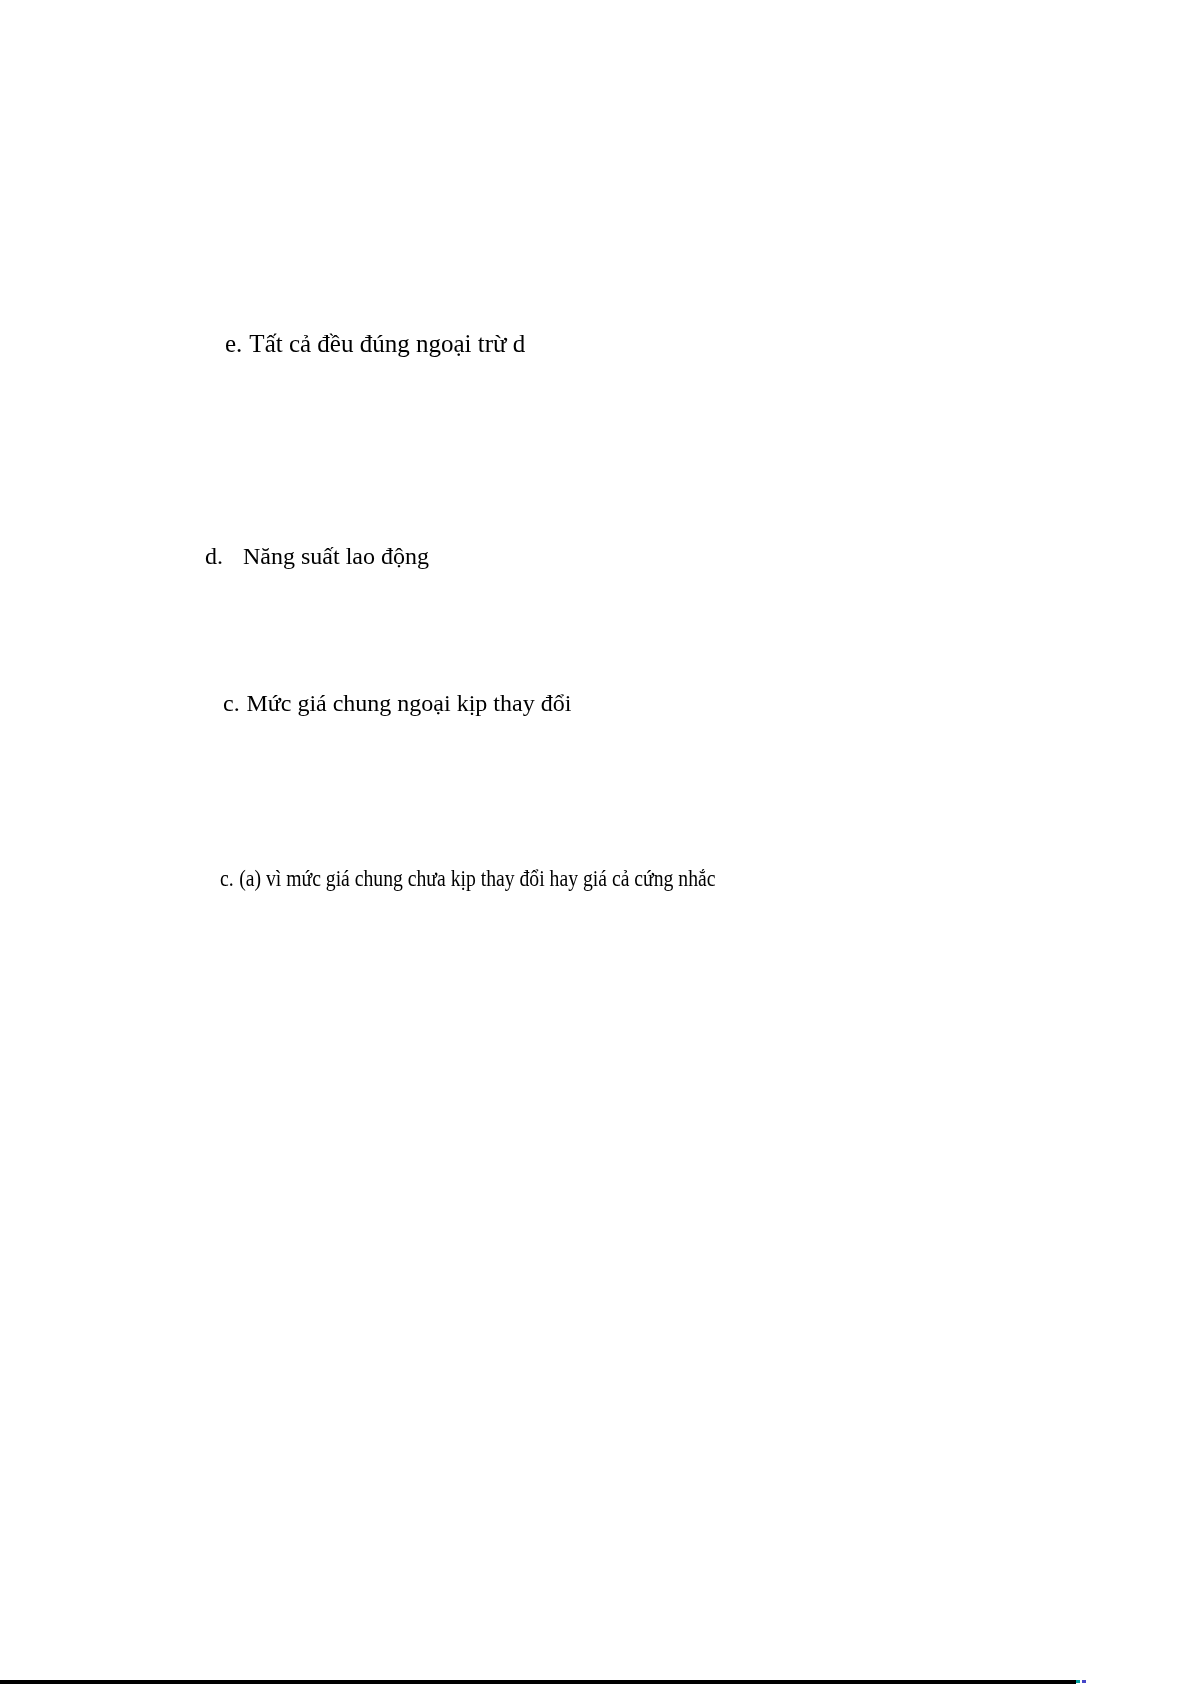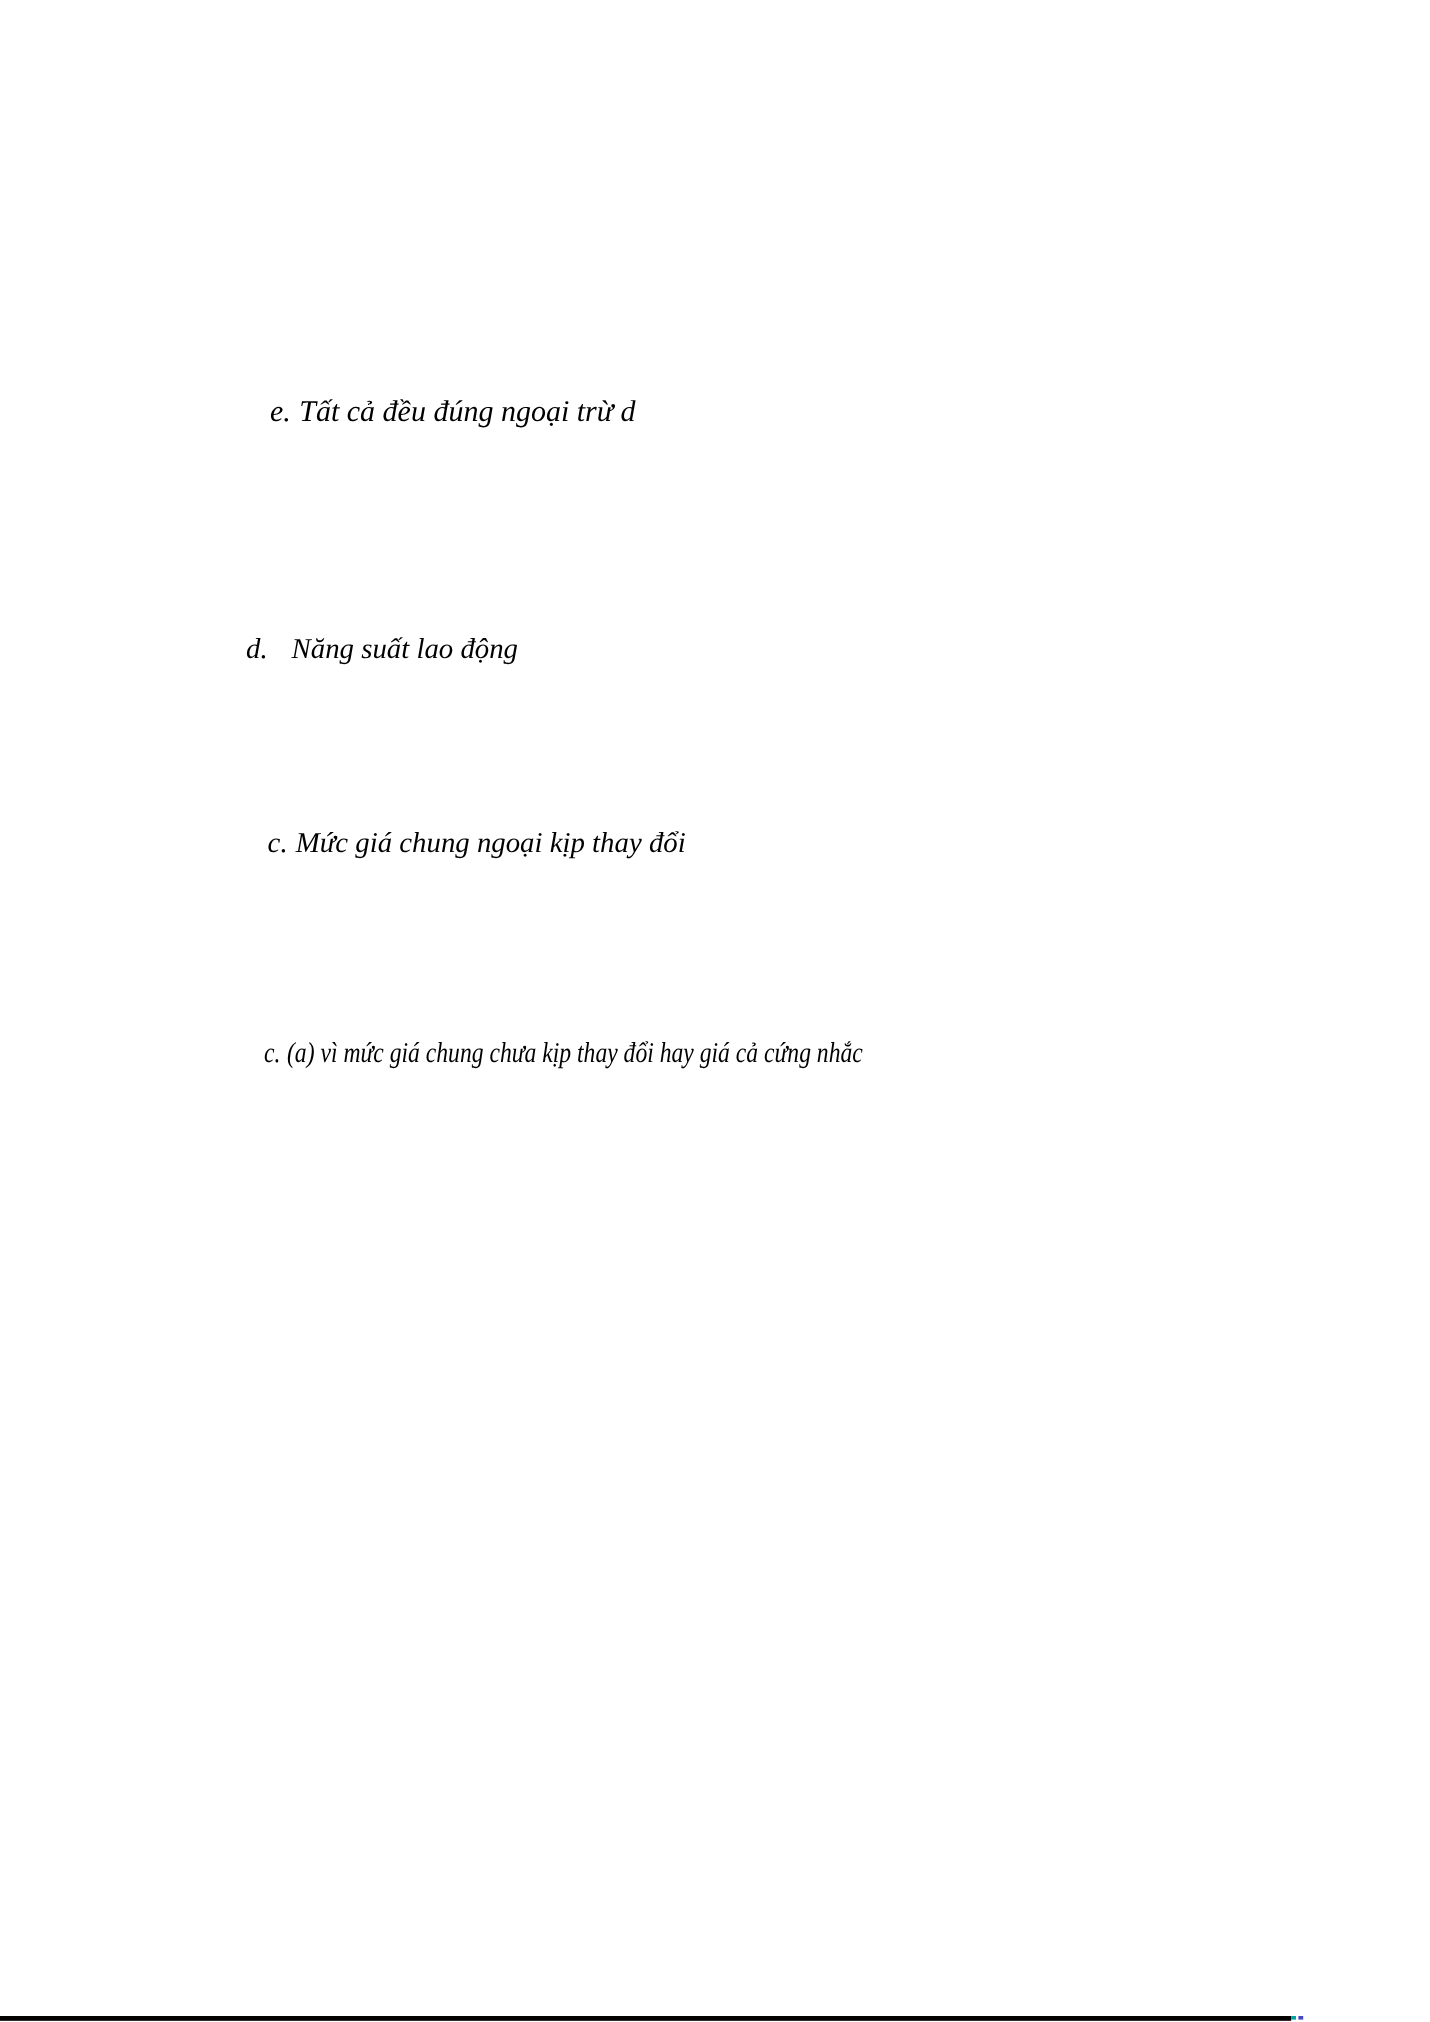--- a/index.html
+++ b/index.html
@@ -13,32 +13,31 @@
   body{
     width:1192px;height:1685px;
     background:var(--background);
     overflow:hidden;
     font-family:"Liberation Serif","DejaVu Serif",serif;
   }
   .page{
     position:relative;
     width:1192px;height:1685px;
     background:var(--background);
-    font-style:italic;
   }
   .line{
     position:absolute;
     color:var(--text);
     font-size:24px;
     line-height:1.2;
     white-space:nowrap;
   }
   .marker{margin-right:0.28em;}
   .line1{top:329px;left:225px;font-size:25px;}
-  .line2{top:527px;left:205px;}
+  .line2{top:542px;left:205px;}
   .line2 .marker{display:inline-block;width:38px;margin-right:0;}
   .line3{top:689px;left:223px;}
   .line4{
     top:864px;left:220px;
     transform:scaleX(0.82);
     transform-origin:0 0;
   }
   .bottom-rule{
     position:absolute;
     left:0;top:1680px;

